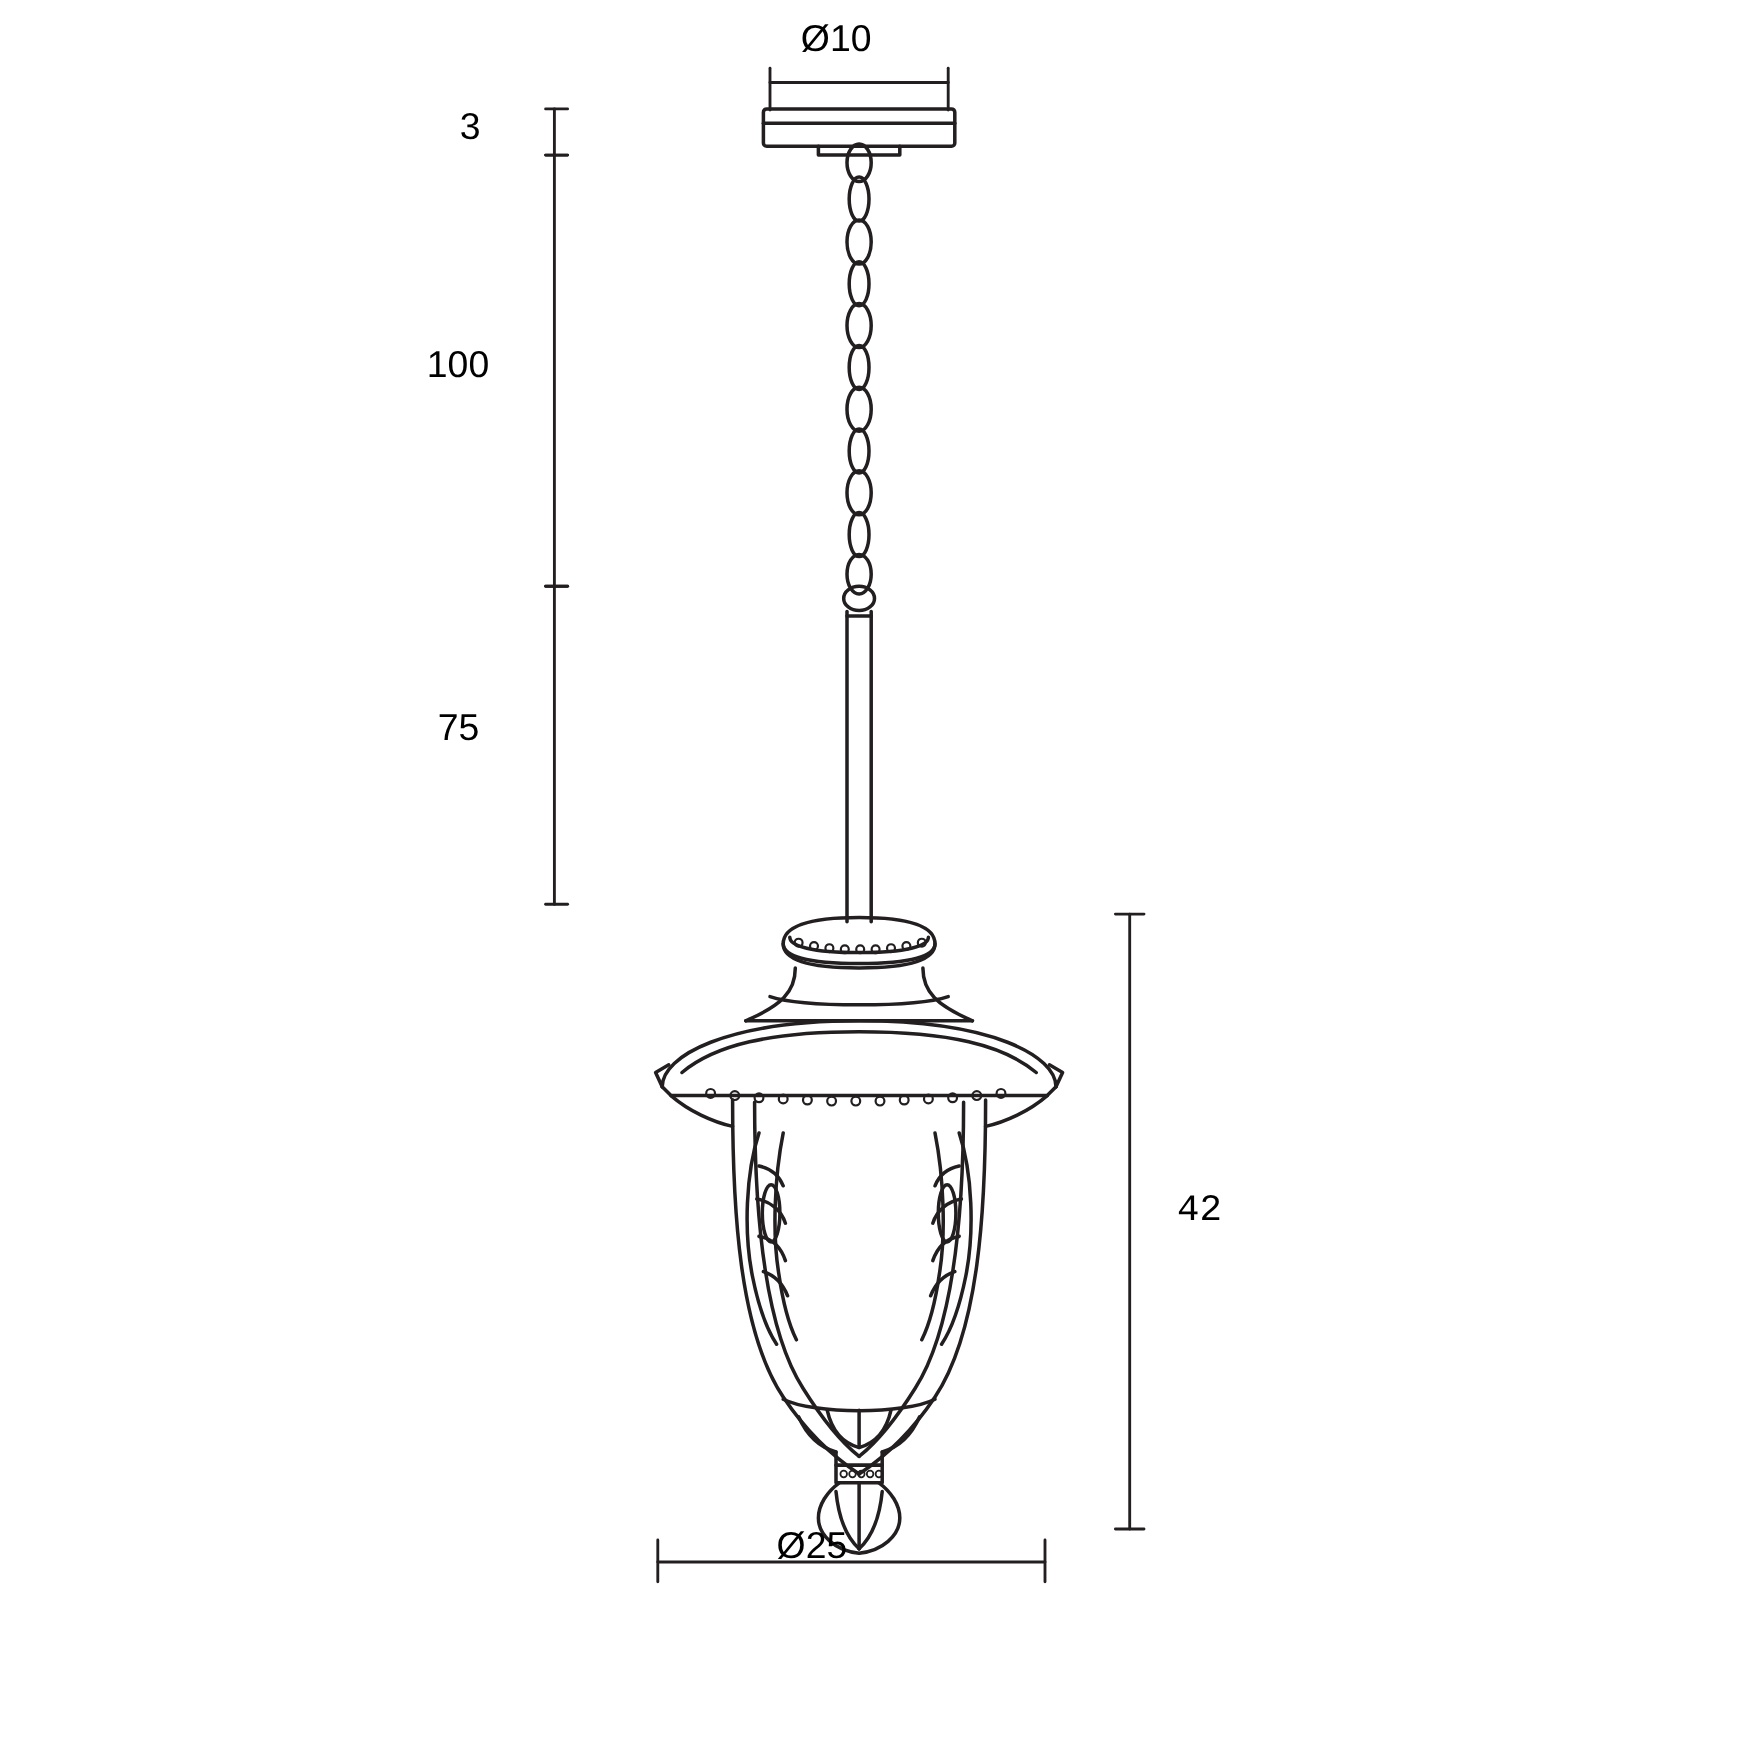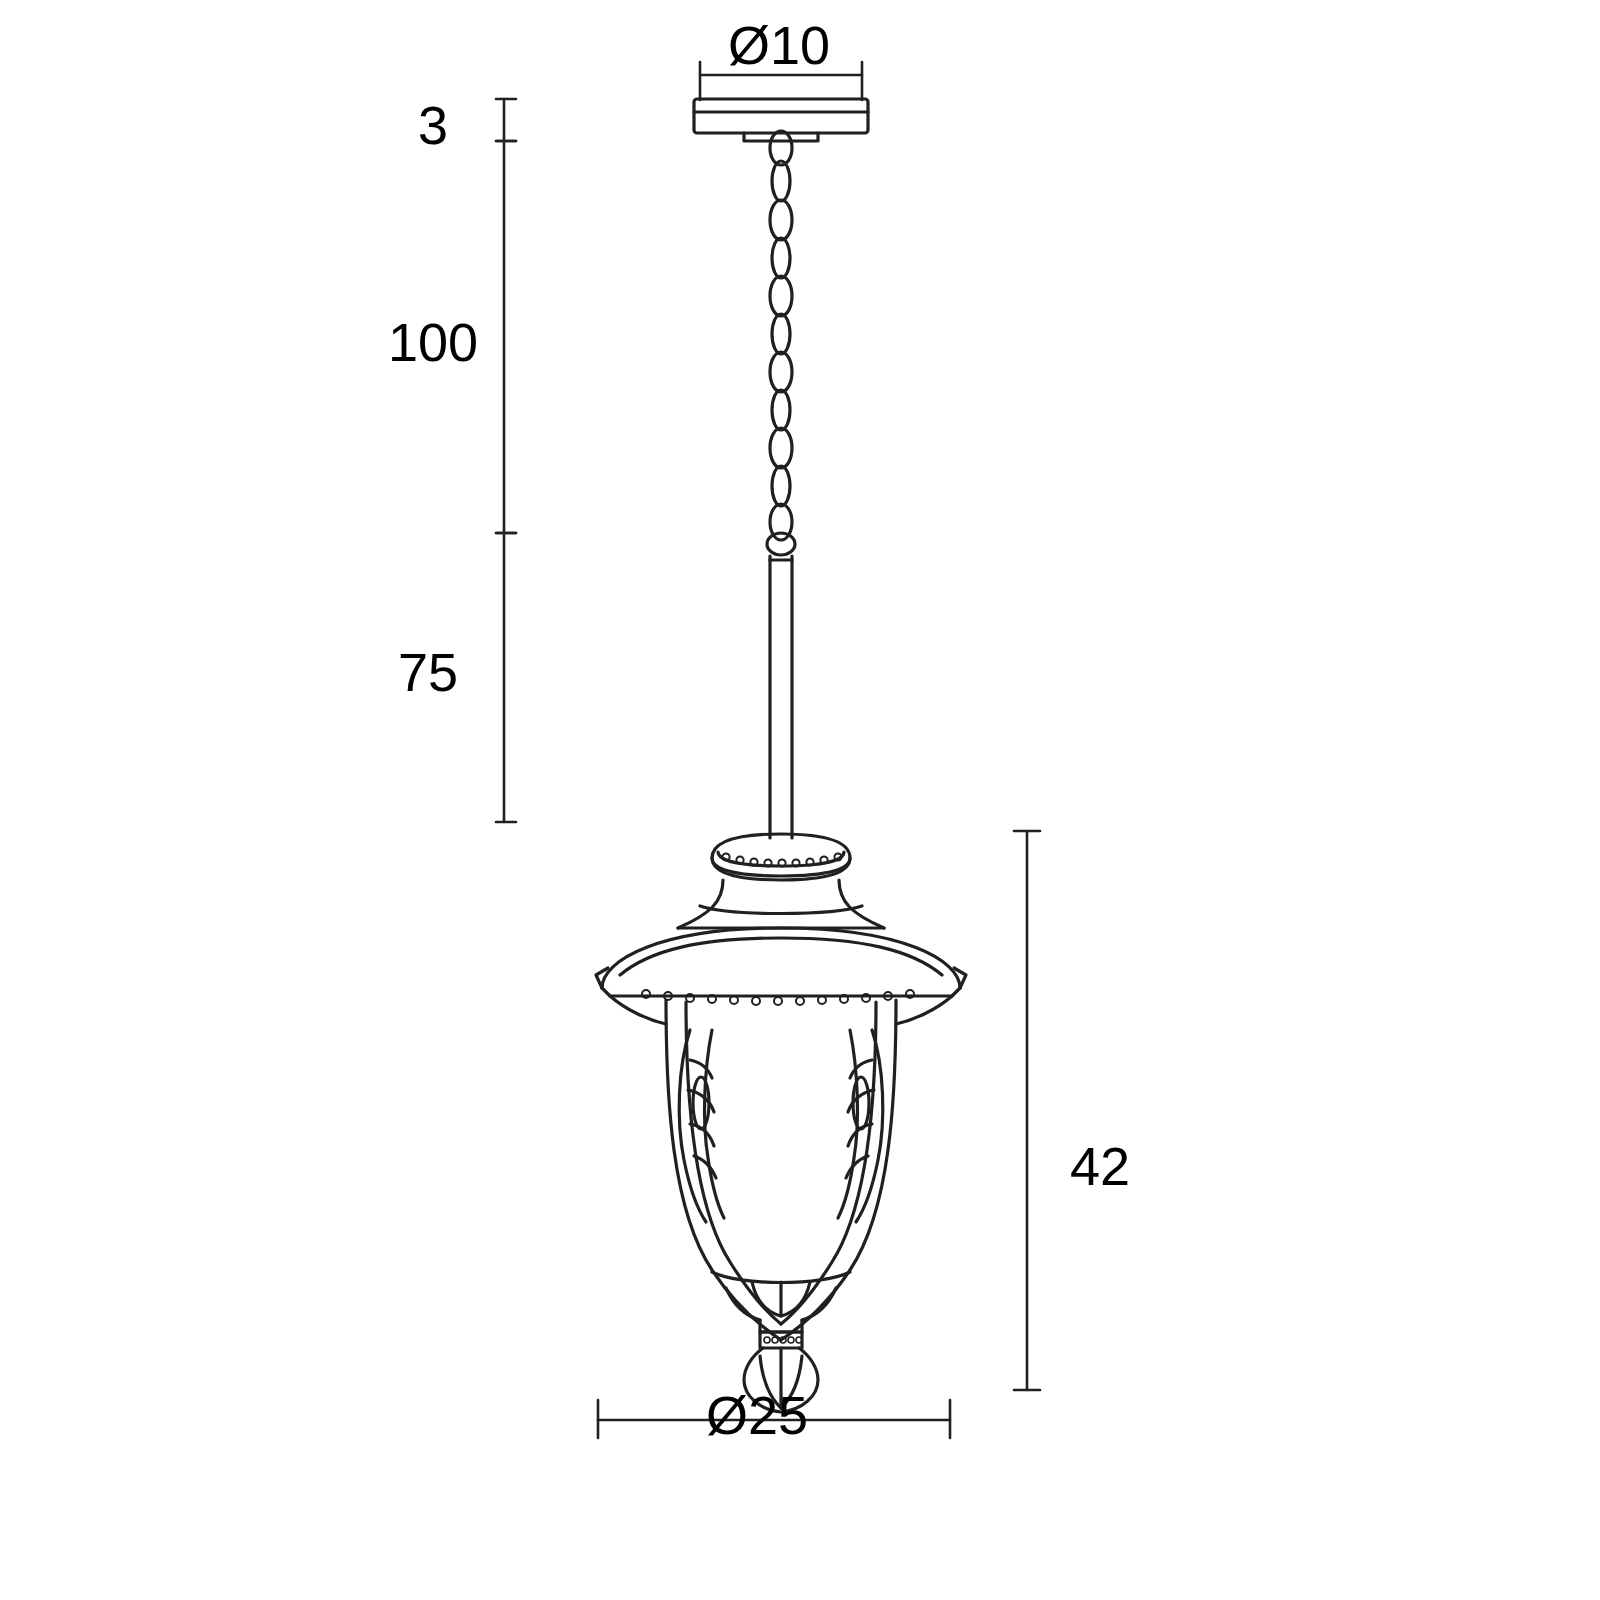--- a/index.html
+++ b/index.html
@@ -23,30 +23,30 @@
   svg.drawing {
     position: absolute;
     left: 0;
     top: 0;
     width: 1600px;
     height: 1600px;
   }
   .dim-text {
     position: absolute;
     font-family: "Liberation Sans", sans-serif;
-    font-size: 54px;
+    font-size: 34px;
     color: #000000;
     white-space: nowrap;
     line-height: 1;
   }
   #dim-top-diameter { left: 728px; top: 18px; }
   #dim-3           { left: 418px; top: 98px; }
   #dim-100         { left: 388px; top: 315px; }
   #dim-75          { left: 398px; top: 645px; }
-  #dim-42          { left: 1070px; top: 1139px; }
+  #dim-42          { left: 1070px; top: 1084px; font-family: Liberation Mono, monospace; }
   #dim-bottom-diameter { left: 706px; top: 1388px; }
   #note-text {
     position: absolute;
     left: 33px;
     top: 1518px;
     font-size: 42px;
     letter-spacing: 0.1px;
     color: #000000;
     white-space: nowrap;
     font-family: "Liberation Sans", sans-serif;

